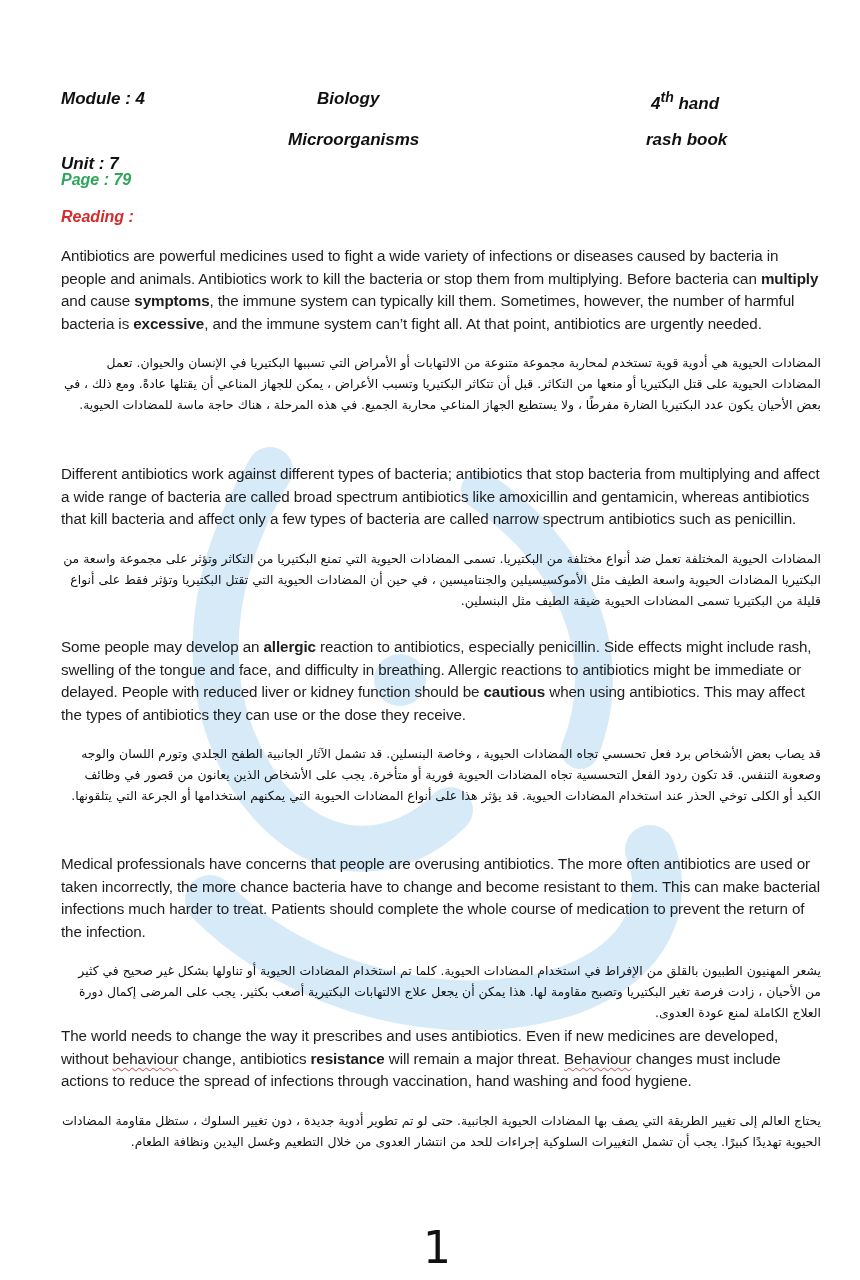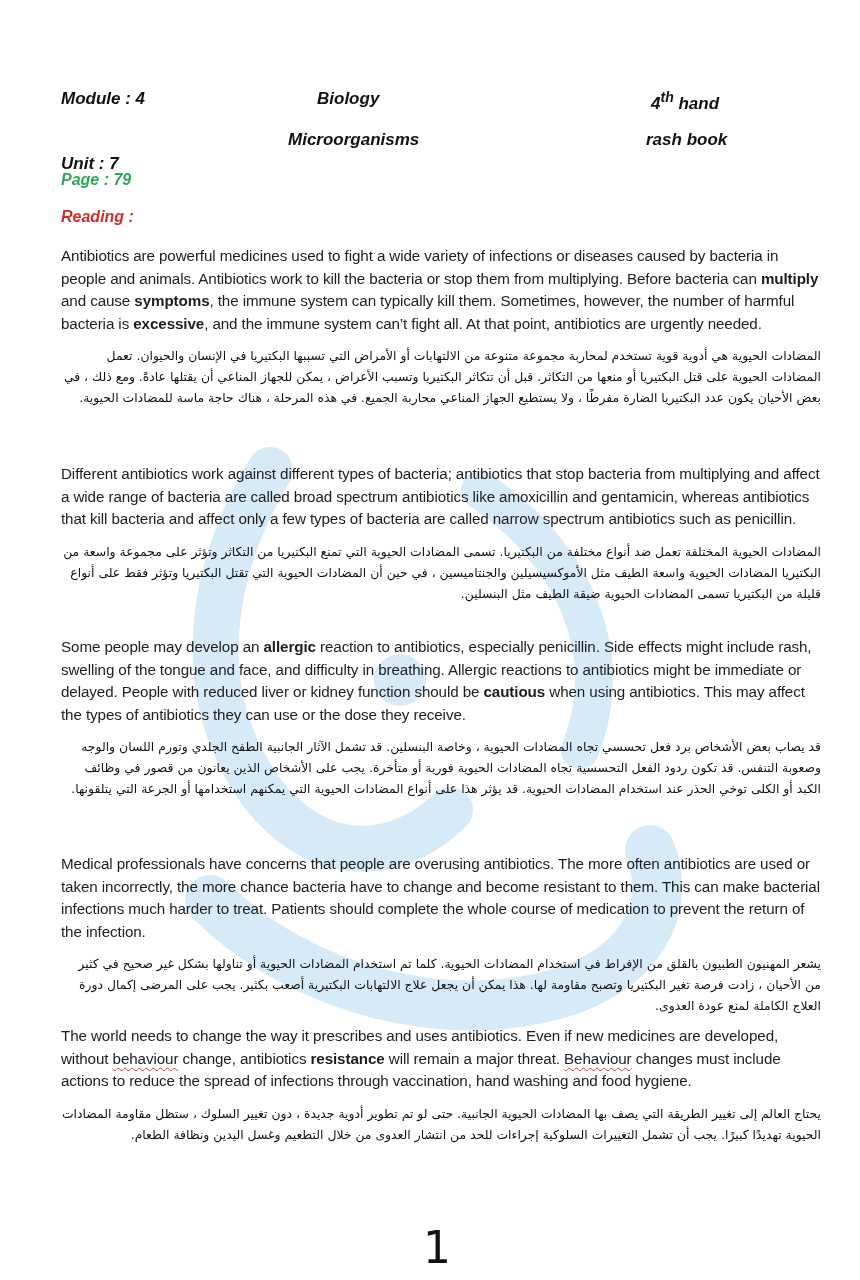--- a/index.html
+++ b/index.html
@@ -6,21 +6,21 @@
     body { width: 860px; height: 1280px; position: relative; overflow: hidden; font-family: "Liberation Sans", sans-serif; color: #1a1a1a; }
     .watermark { position: absolute; left: 150px; top: 430px; width: 560px; height: 640px; pointer-events: none; opacity: 0.22; }
     .hdr { position: absolute; font-style: italic; font-weight: bold; font-size: 17px; color: #111; }
     .hdr sup { font-size: 14px; }
     .page-label { position: absolute; left: 61px; top: 171px; font-style: italic; font-weight: bold; font-size: 16px; color: #2ea65a; }
     .reading-label { position: absolute; left: 61px; top: 208px; font-style: italic; font-weight: bold; font-size: 16px; color: #d42b2b; }
     .section { position: absolute; left: 61px; width: 760px; }
     .en { font-size: 15.2px; line-height: 22.6px; color: #1d1d1d; letter-spacing: -0.1px; }
     .en b { font-weight: bold; }
     .en .sq { text-decoration: underline wavy #d33; text-decoration-thickness: 1px; text-underline-offset: 3px; }
-    .ar { direction: rtl; text-align: right; font-family: "DejaVu Sans", sans-serif; font-size: 12.4px; line-height: 21px; color: #111; margin-top: 10px; }
+    .ar { direction: rtl; text-align: right; font-family: "DejaVu Sans", sans-serif; font-size: 12.4px; line-height: 21px; color: #111; margin-top: 17px; }
     .page-number { position: absolute; left: 423px; top: 1222px; font-size: 44px; color: #111; font-family: "DejaVu Sans", sans-serif; }
   </style>
 </head>
 <body>
 
 <svg class="watermark" viewBox="0 0 560 640">
   <path d="M120 40 C 60 140, 40 260, 110 360 C 170 440, 250 430, 300 380" fill="none" stroke="#4aa3e0" stroke-width="46" stroke-linecap="round"></path>
   <path d="M330 60 C 420 120, 470 220, 430 320" fill="none" stroke="#4aa3e0" stroke-width="38" stroke-linecap="round"></path>
   <path d="M60 470 C 150 560, 300 600, 420 560 C 500 530, 520 470, 500 420" fill="none" stroke="#4aa3e0" stroke-width="50" stroke-linecap="round"></path>
   <circle cx="250" cy="250" r="26" fill="#4aa3e0"></circle>

